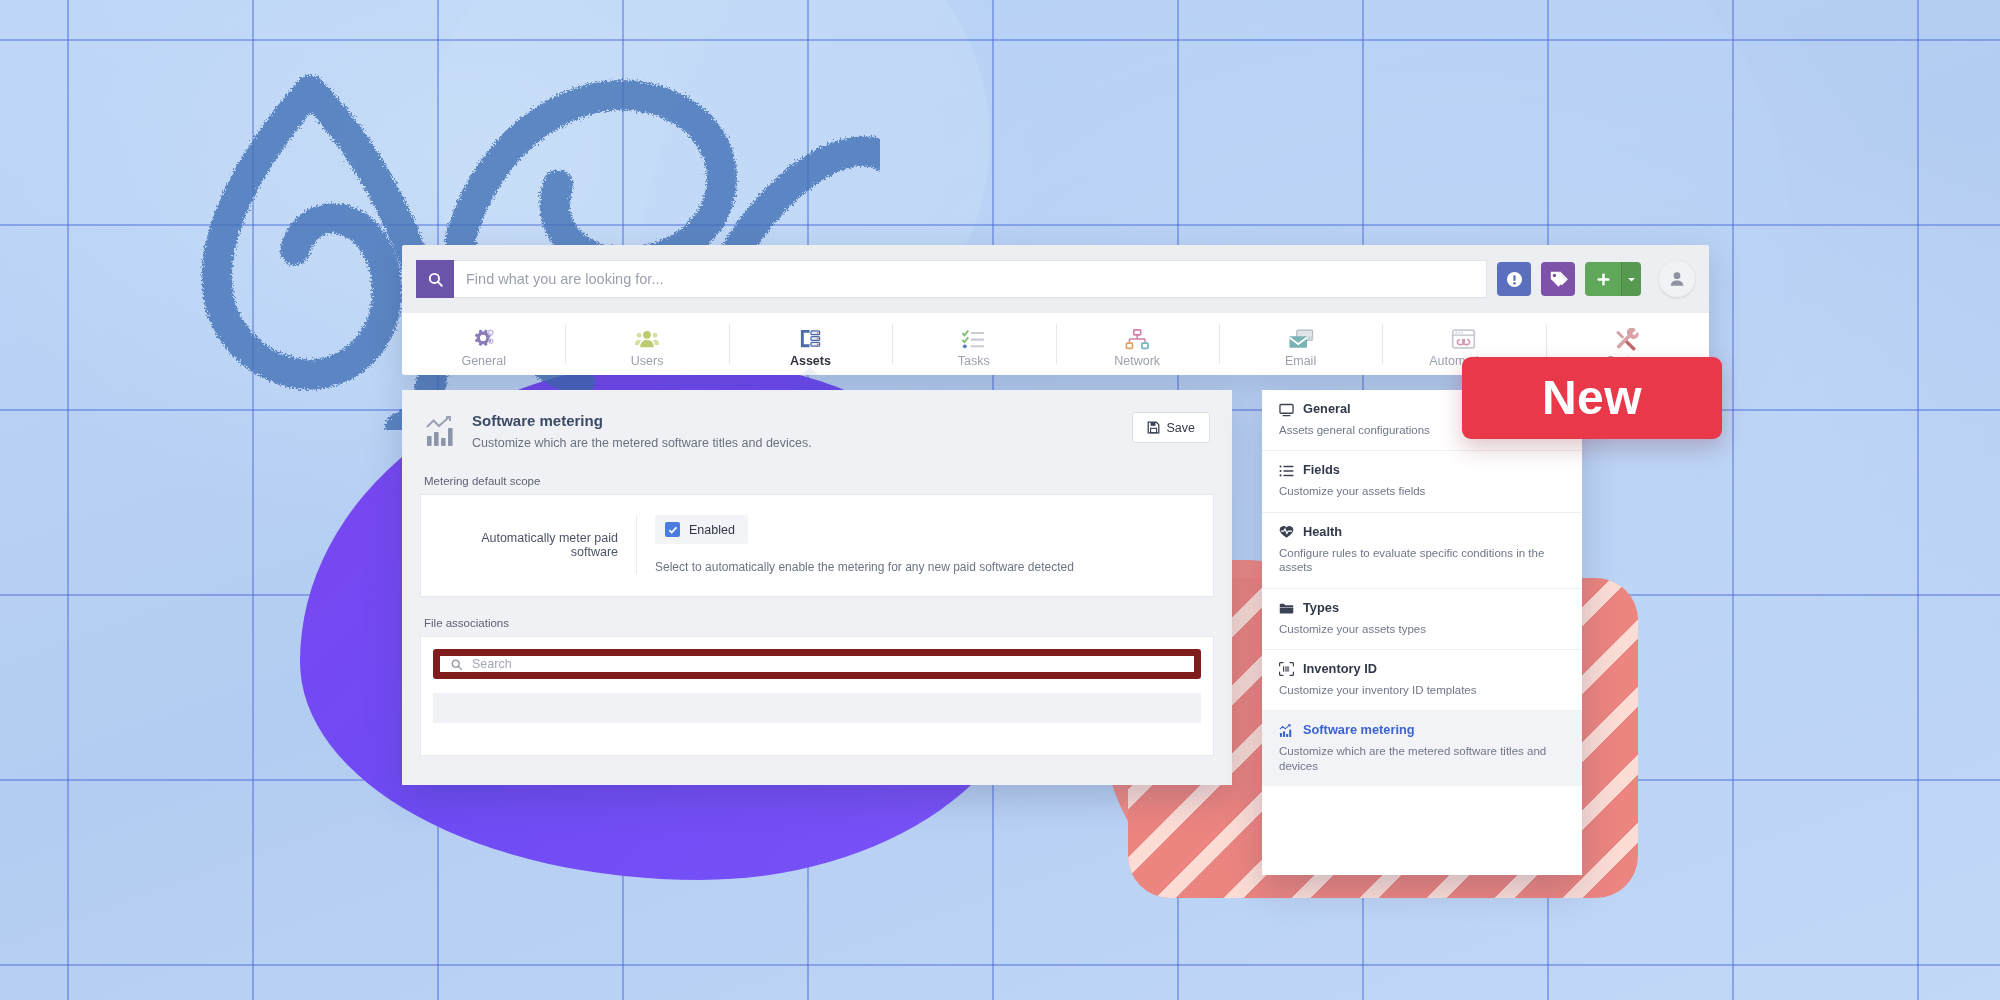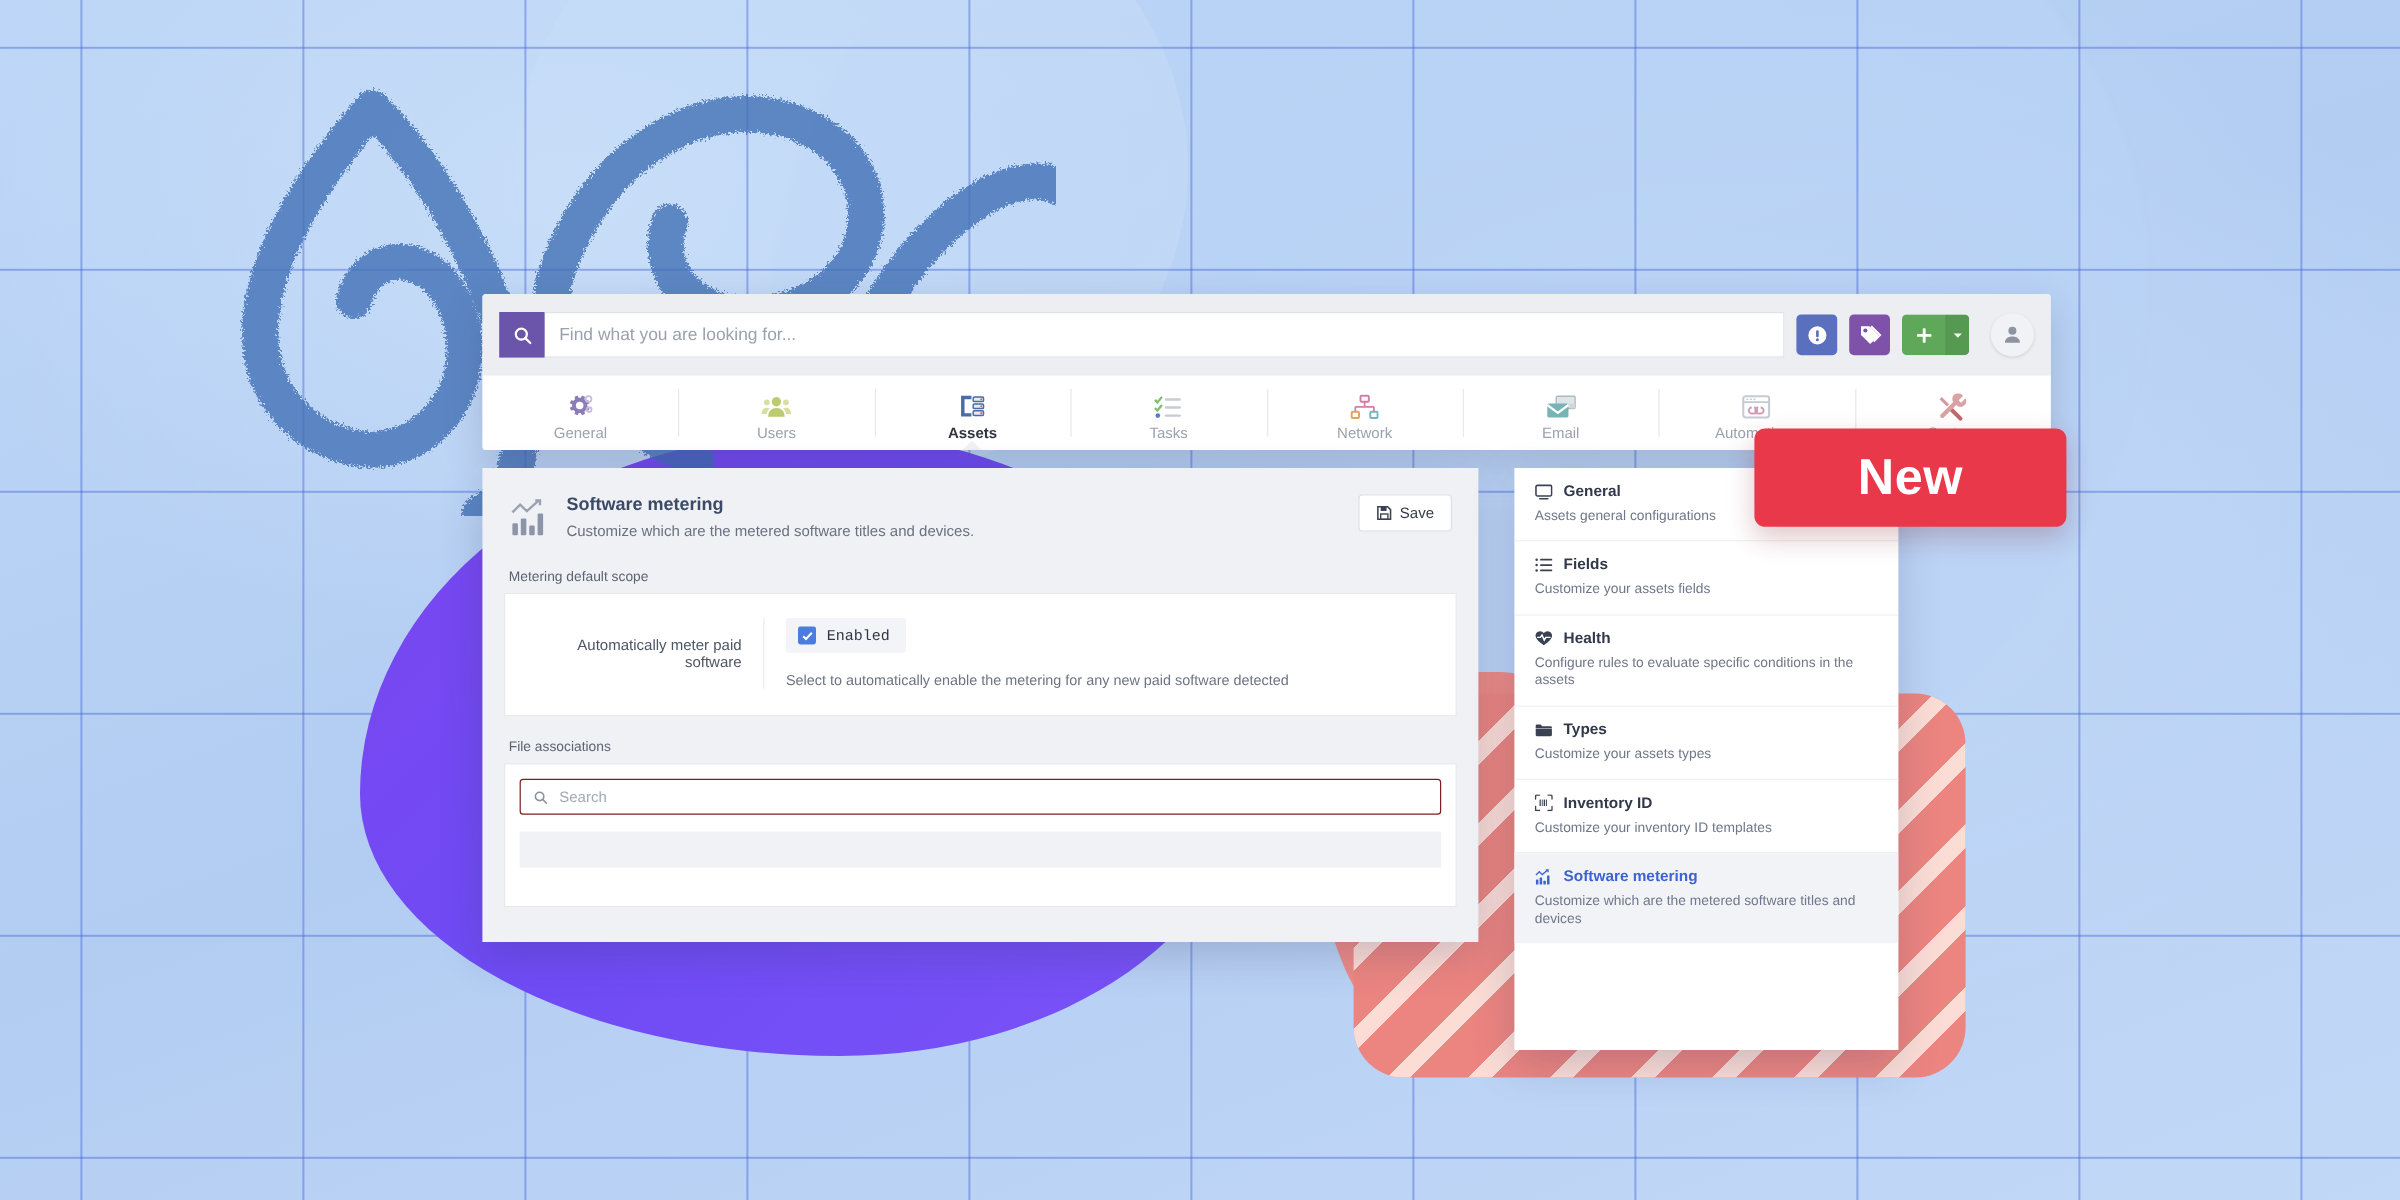--- a/index.html
+++ b/index.html
@@ -193,27 +193,27 @@
   .scope-left-label { font-size: 12.5px; color: #4c5466; text-align: right; }
   .scope-right { flex: 1 1 auto; padding-left: 18px; }
   .check-pill {
     display: inline-flex; align-items: center; gap: 9px;
     background: #f3f4f7; border-radius: 3px; padding: 7px 13px 7px 10px;
   }
   .checkbox {
     width: 15px; height: 15px; border-radius: 2px; background: #4a7ddd;
     display: flex; align-items: center; justify-content: center; flex: none;
   }
-  .check-pill-label { font-size: 12.5px; color: #2f3644; font-family: Liberation Mono, monospace; }
+  .check-pill-label { font-size: 12.5px; color: #2f3644; }
   .scope-help { font-size: 12px; color: #6c7483; margin-top: 16px; }
 
   .assoc-panel { padding: 12px 12px 0 12px; height: 120px; }
   .assoc-search {
     display: flex; align-items: center; gap: 9px;
-    height: 30px; background: #fff; border: 1px solid #7f1d1d;
+    height: 30px; background: #fff; border: 7px solid #7f1d1d;
     border-radius: 3px; padding: 0 10px;
   }
   .assoc-search-input {
     flex: 1 1 auto; min-width: 0; border: 0; outline: none;
     font-size: 12.5px; color: #3b4252; background: transparent;
     font-family: "Liberation Sans", sans-serif;
   }
   .assoc-search-input::placeholder { color: #a3a9b4; }
   .assoc-headerbar { height: 30px; background: #f1f2f5; margin-top: 14px; }
 
@@ -239,21 +239,21 @@
 
   
   .new-badge {
     position: absolute; left: 1462px; top: 357px;
     width: 260px; height: 82px; border-radius: 9px;
     background: #e8384a;
     display: flex; align-items: center; justify-content: center;
     box-shadow: 0 9px 22px rgba(120,20,34,.24);
   }
   .new-badge-text {
-    color: #fff; font-size: 42px; font-weight: bold;
+    color: #fff; font-size: 48px; font-weight: bold;
     letter-spacing: .5px; line-height: 1;
     font-family: "Liberation Sans", sans-serif;
   }
 </style>
 </head>
 <body>
 
 <div class="bg-root">
   <div class="bg-gradient"></div>
   <div class="bg-soft-blob-a"></div>

